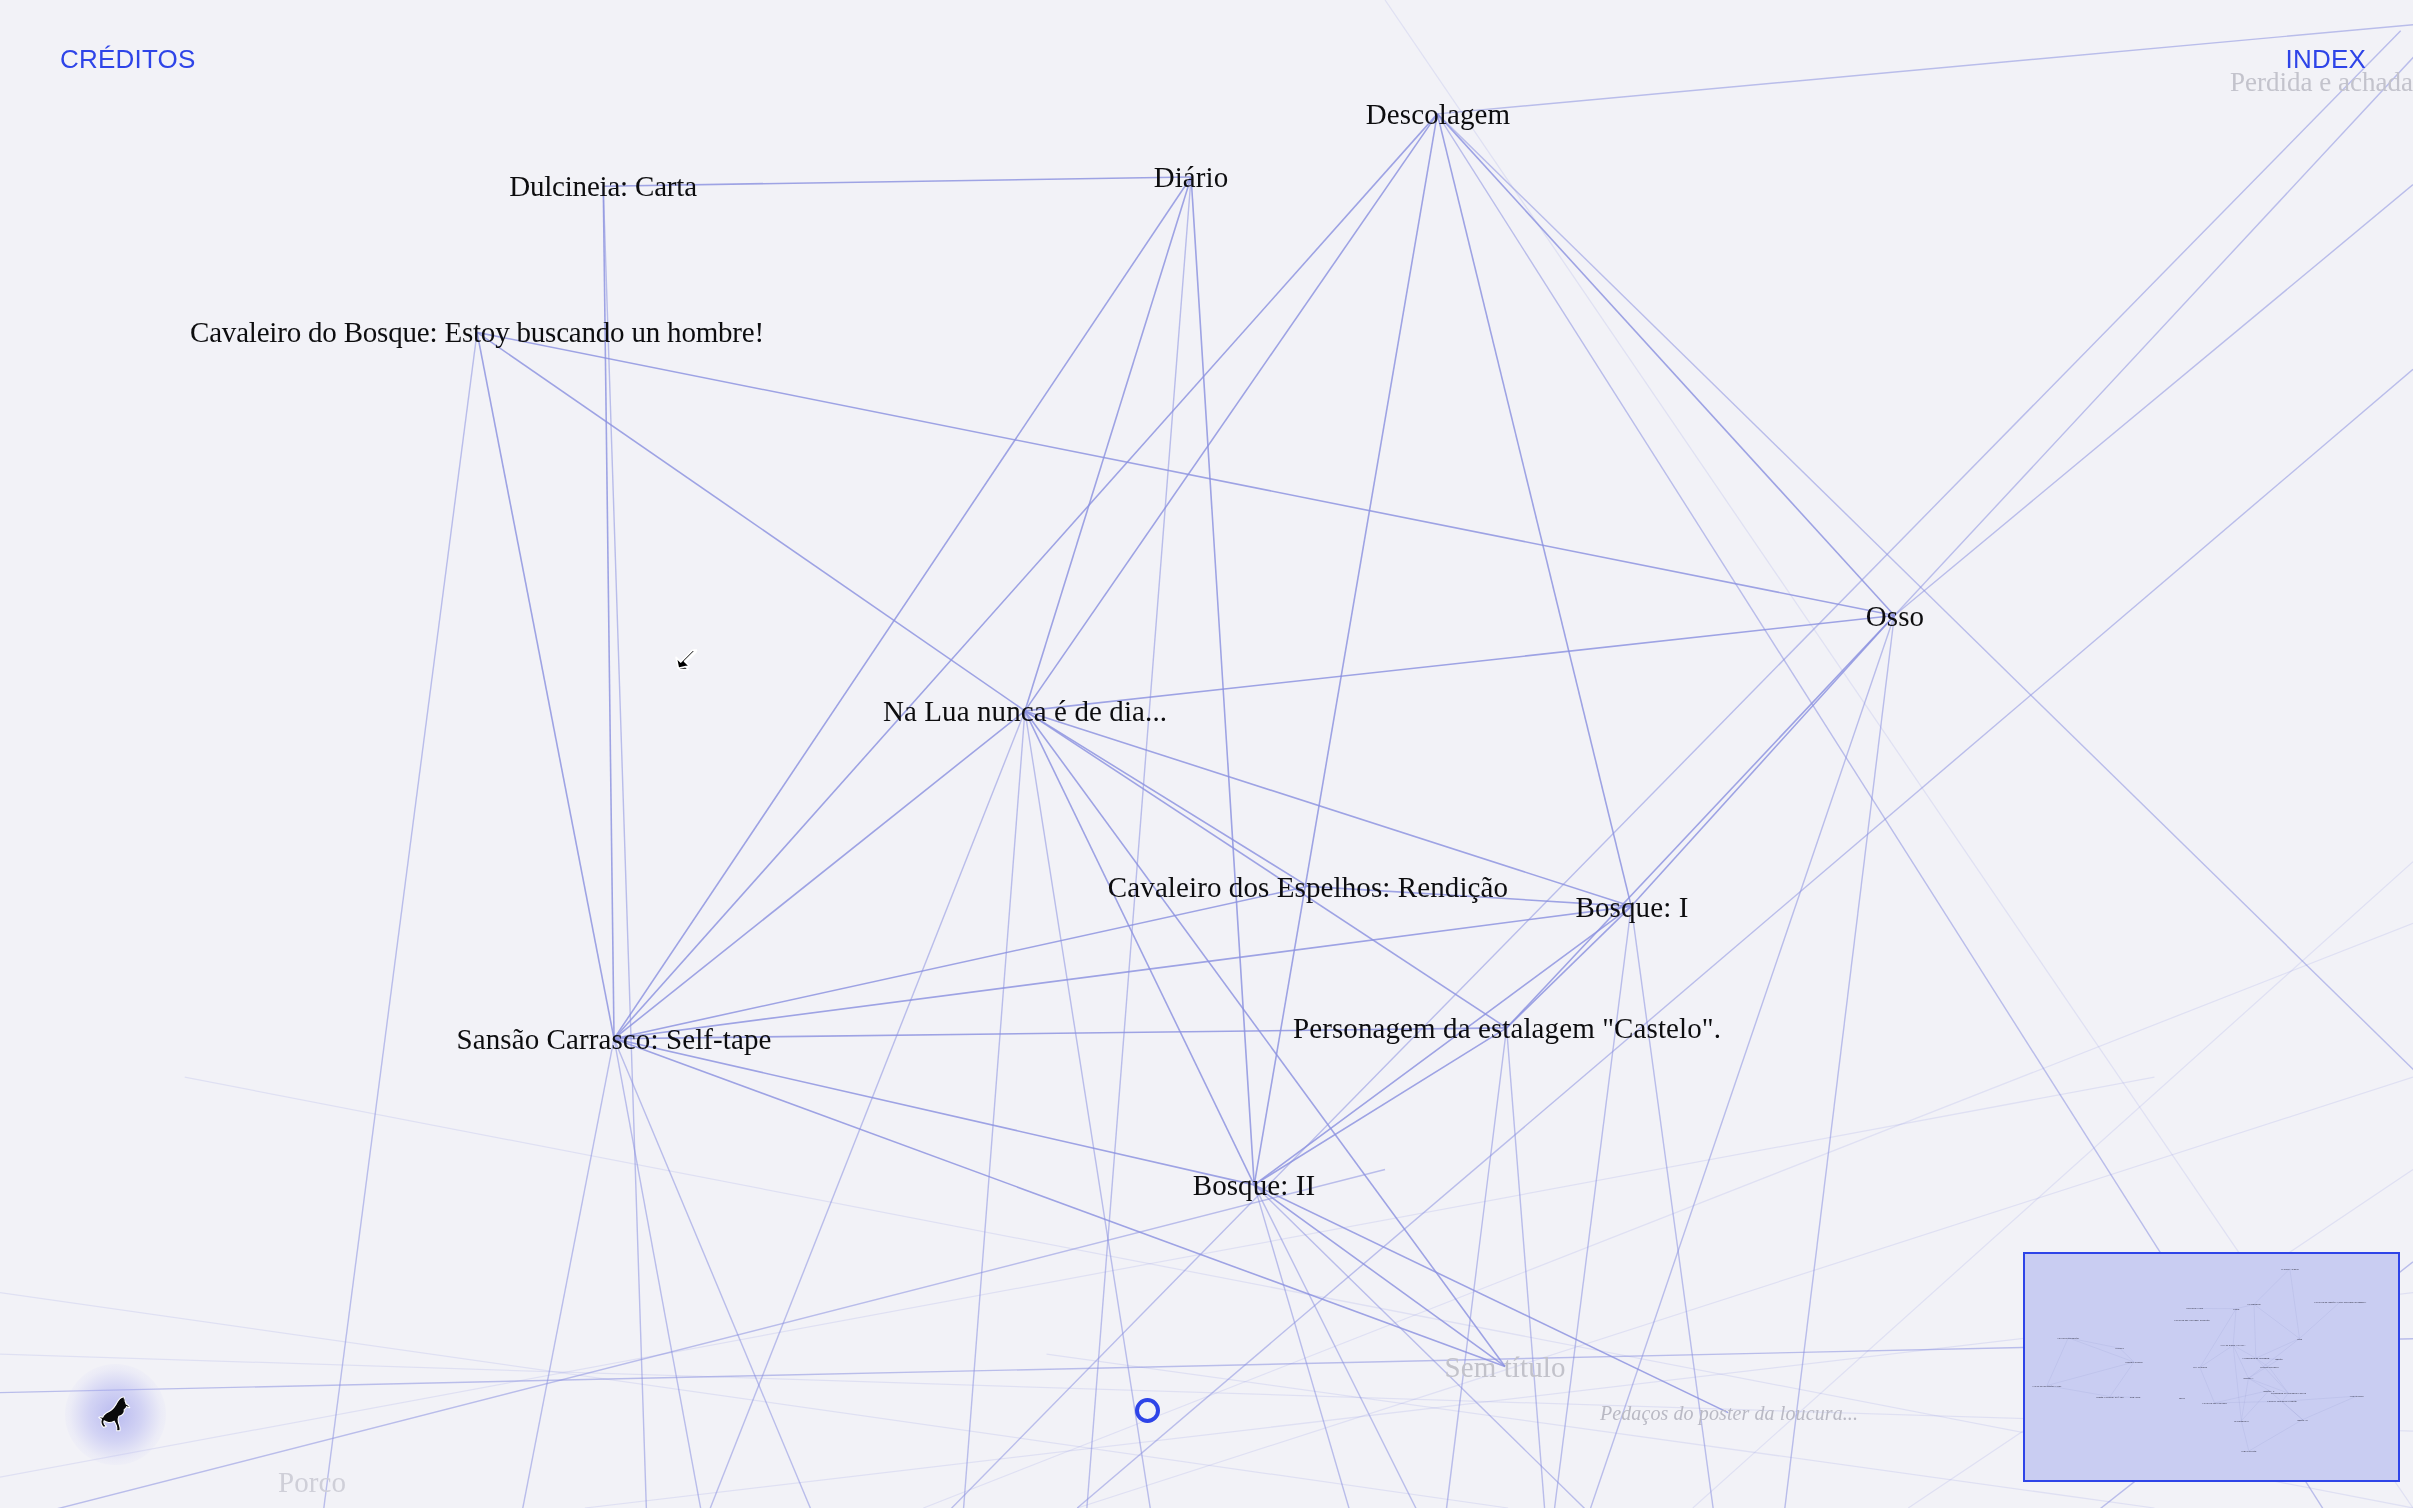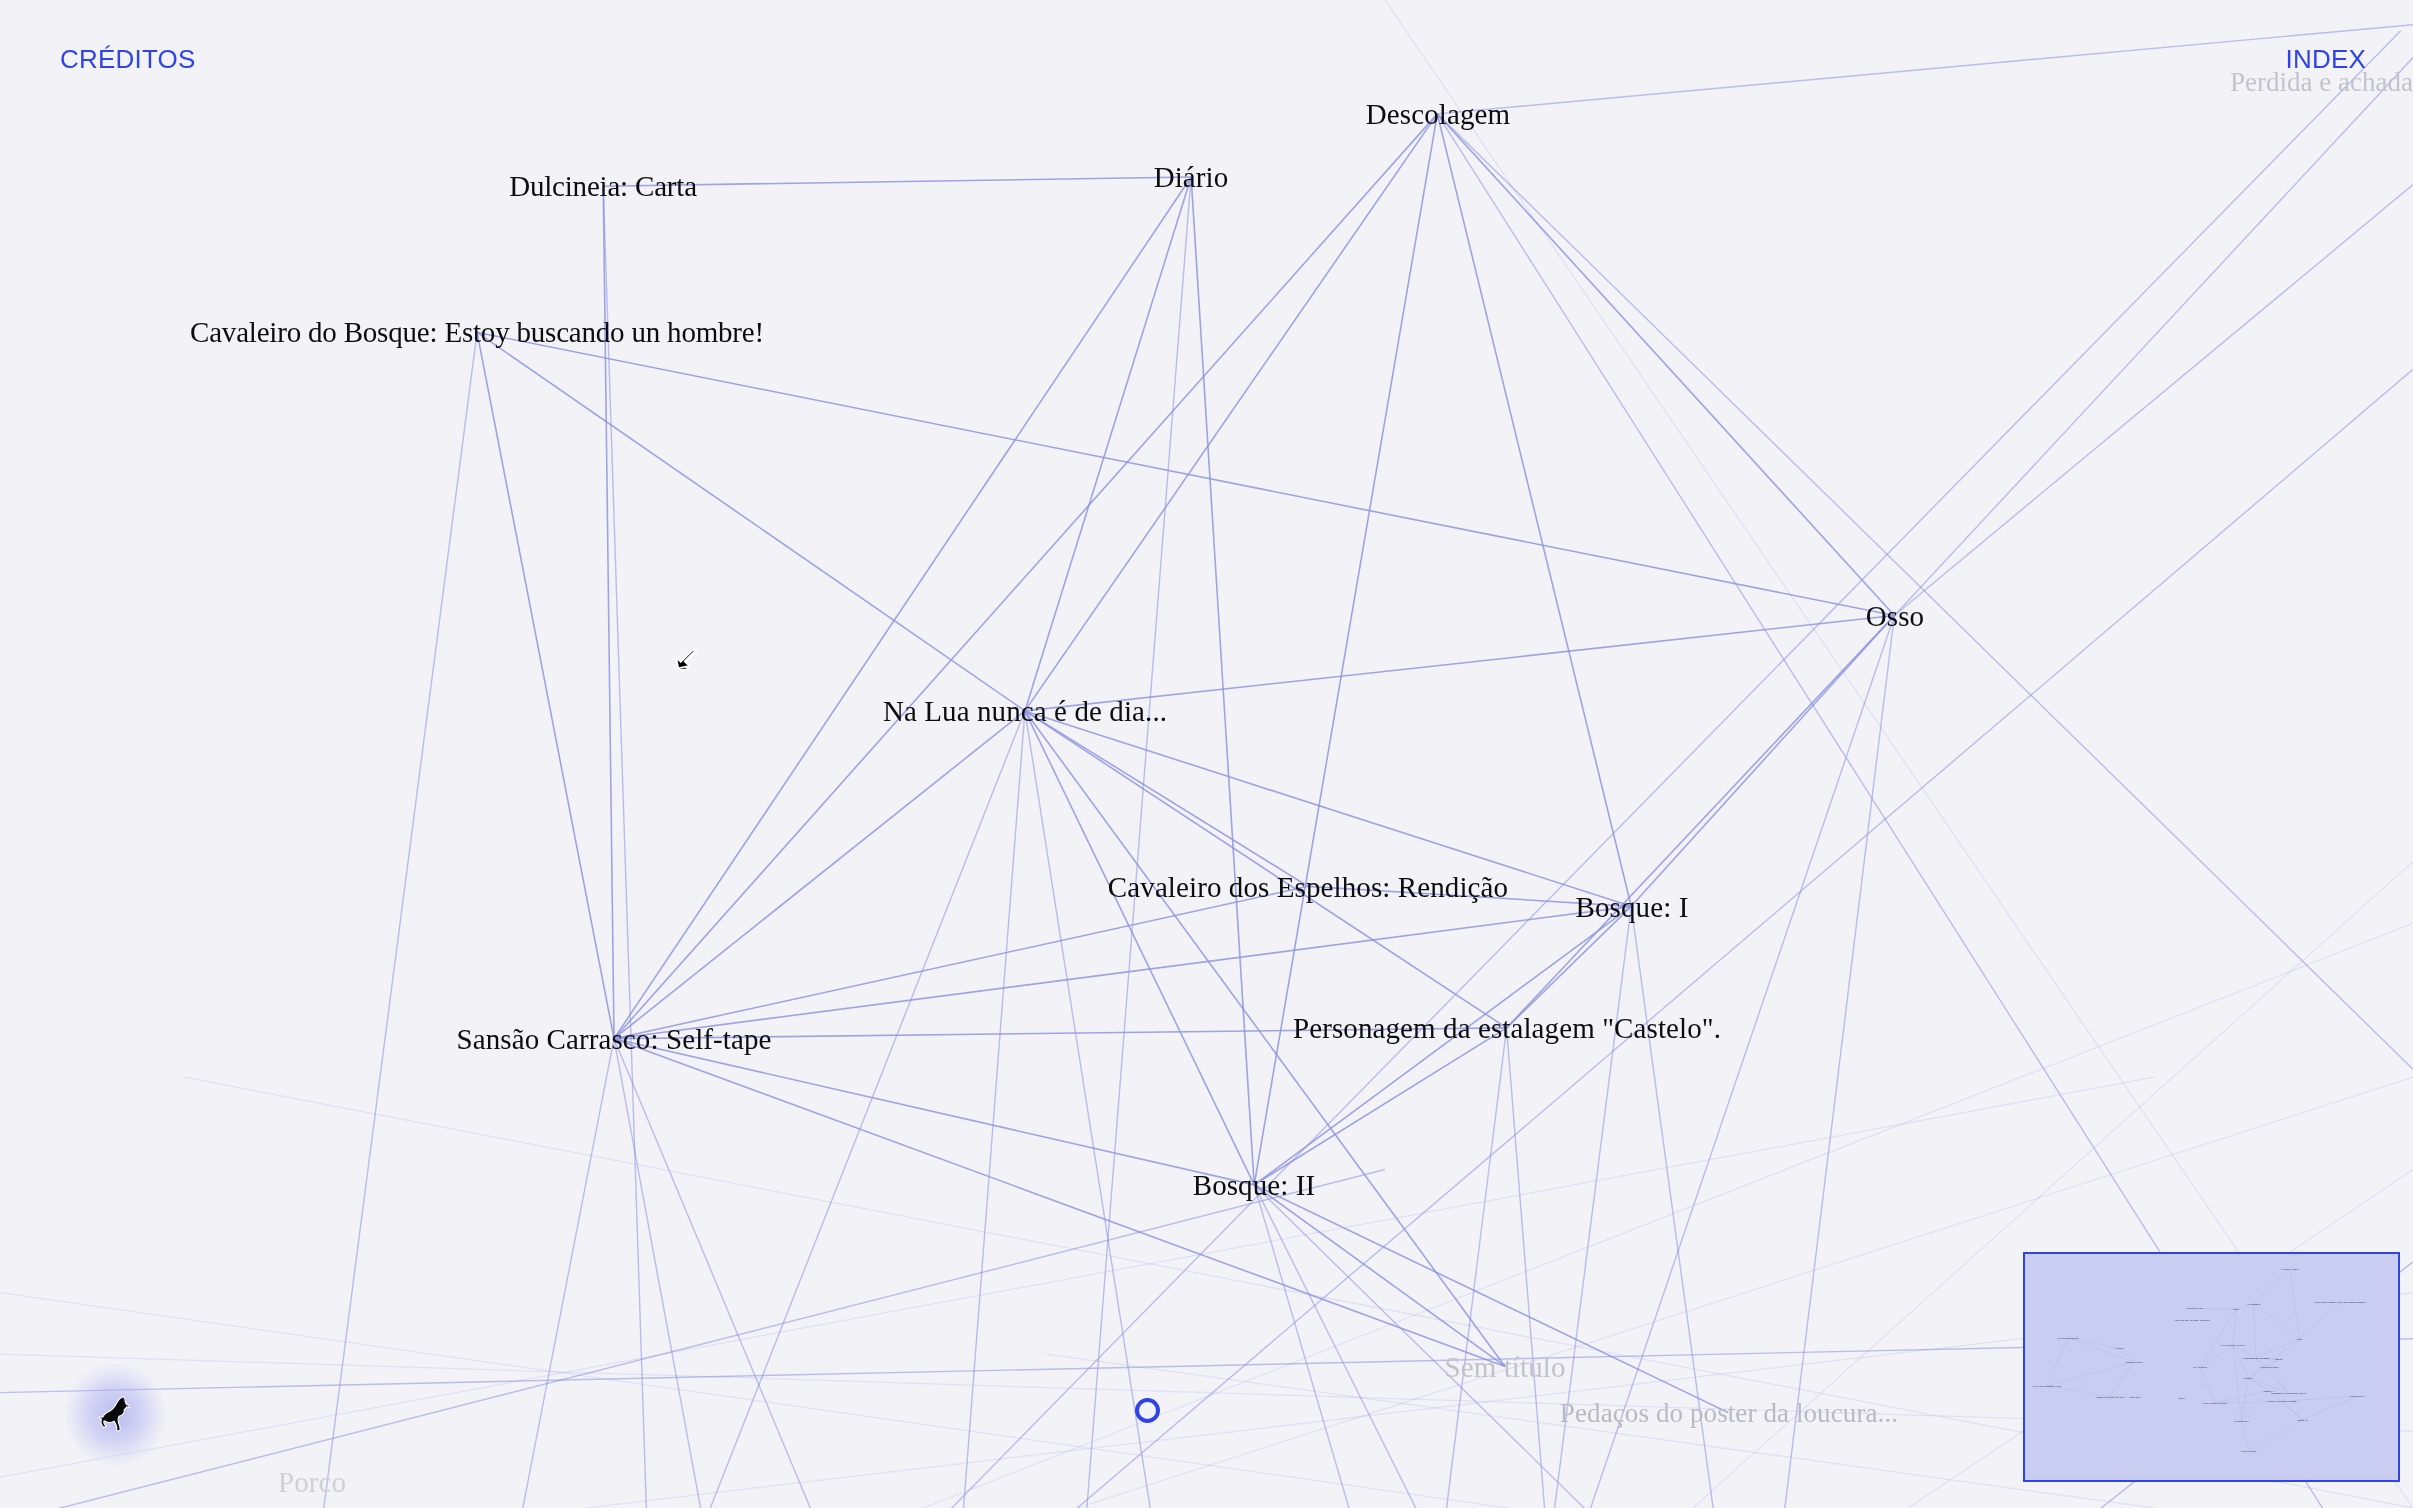--- a/index.html
+++ b/index.html
@@ -239,21 +239,21 @@
       <div class="node condensed" style="left: 603px; top: 186px; font-size: 29px;">Dulcineia: Carta</div>
       <div class="node condensed" style="left: 477px; top: 332px; font-size: 29px;">Cavaleiro do Bosque: Estoy buscando un hombre!</div>
       <div class="node" style="left: 1895px; top: 616px; font-size: 29px;">Osso</div>
       <div class="node" style="left: 1025px; top: 711px; font-size: 29px;">Na Lua nunca é de dia...</div>
       <div class="node" style="left: 1308px; top: 887px; font-size: 29px;">Cavaleiro dos Espelhos: Rendição</div>
       <div class="node" style="left: 1632px; top: 907px; font-size: 29px;">Bosque: I</div>
       <div class="node" style="left: 1507px; top: 1028px; font-size: 29px;">Personagem da estalagem "Castelo".</div>
       <div class="node" style="left: 614px; top: 1039px; font-size: 29px;">Sansão Carrasco: Self-tape</div>
       <div class="node" style="left: 1254px; top: 1185px; font-size: 29px;">Bosque: II</div>
       <div class="node faded" style="left: 1505px; top: 1367px; font-size: 29px;">Sem título</div>
-      <div class="node faded2" style="left: 1729px; top: 1413px; font-size: 27px;">Pedaços do poster da loucura...</div>
+      <div class="node faded2" style="left: 1729px; top: 1413px; font-size: 20px; font-style: italic;">Pedaços do poster da loucura...</div>
       <div class="node faint" style="left: 312px; top: 1482px; font-size: 29px;">Porco</div>
     </div>
 
   <a id="nav-creditos" class="nav-link">CRÉDITOS</a>
 
   <a id="nav-index" class="nav-link">INDEX</a>
 
   <div id="ring-marker"></div>
 
   <div id="horse-follower">

